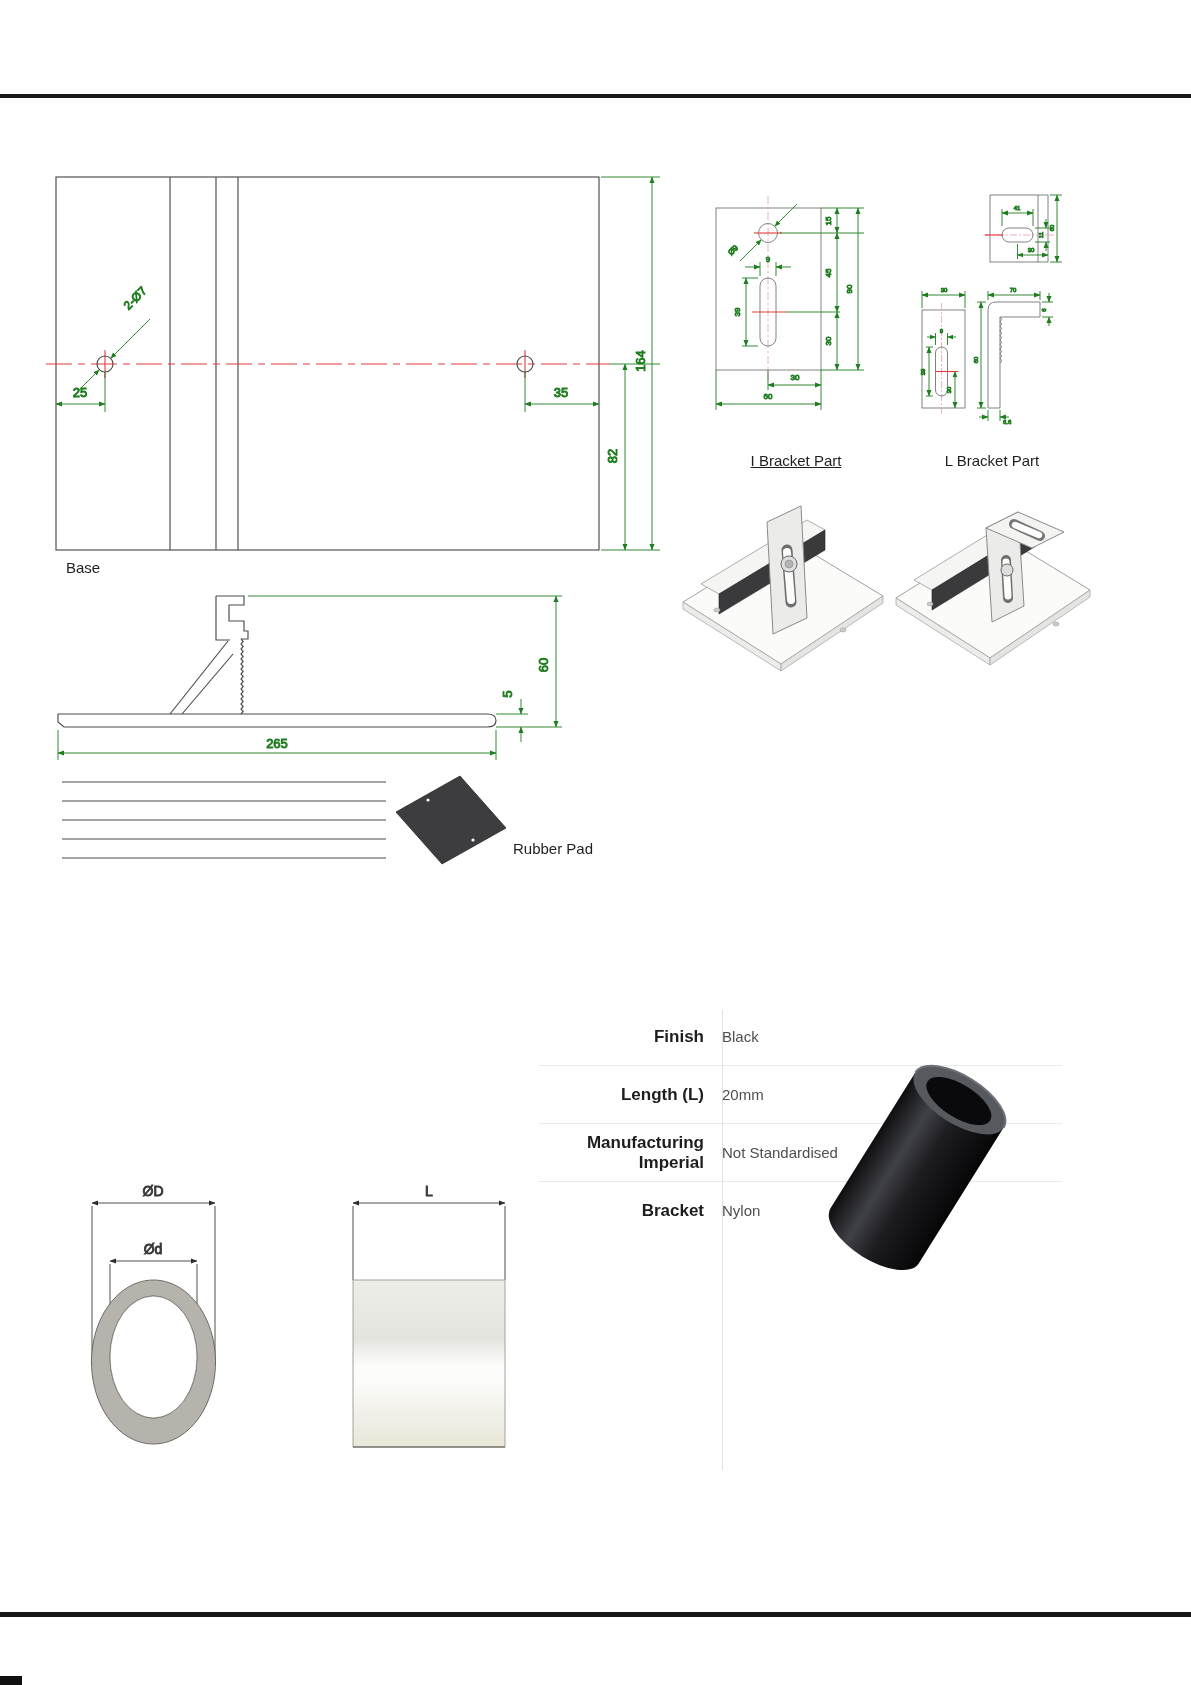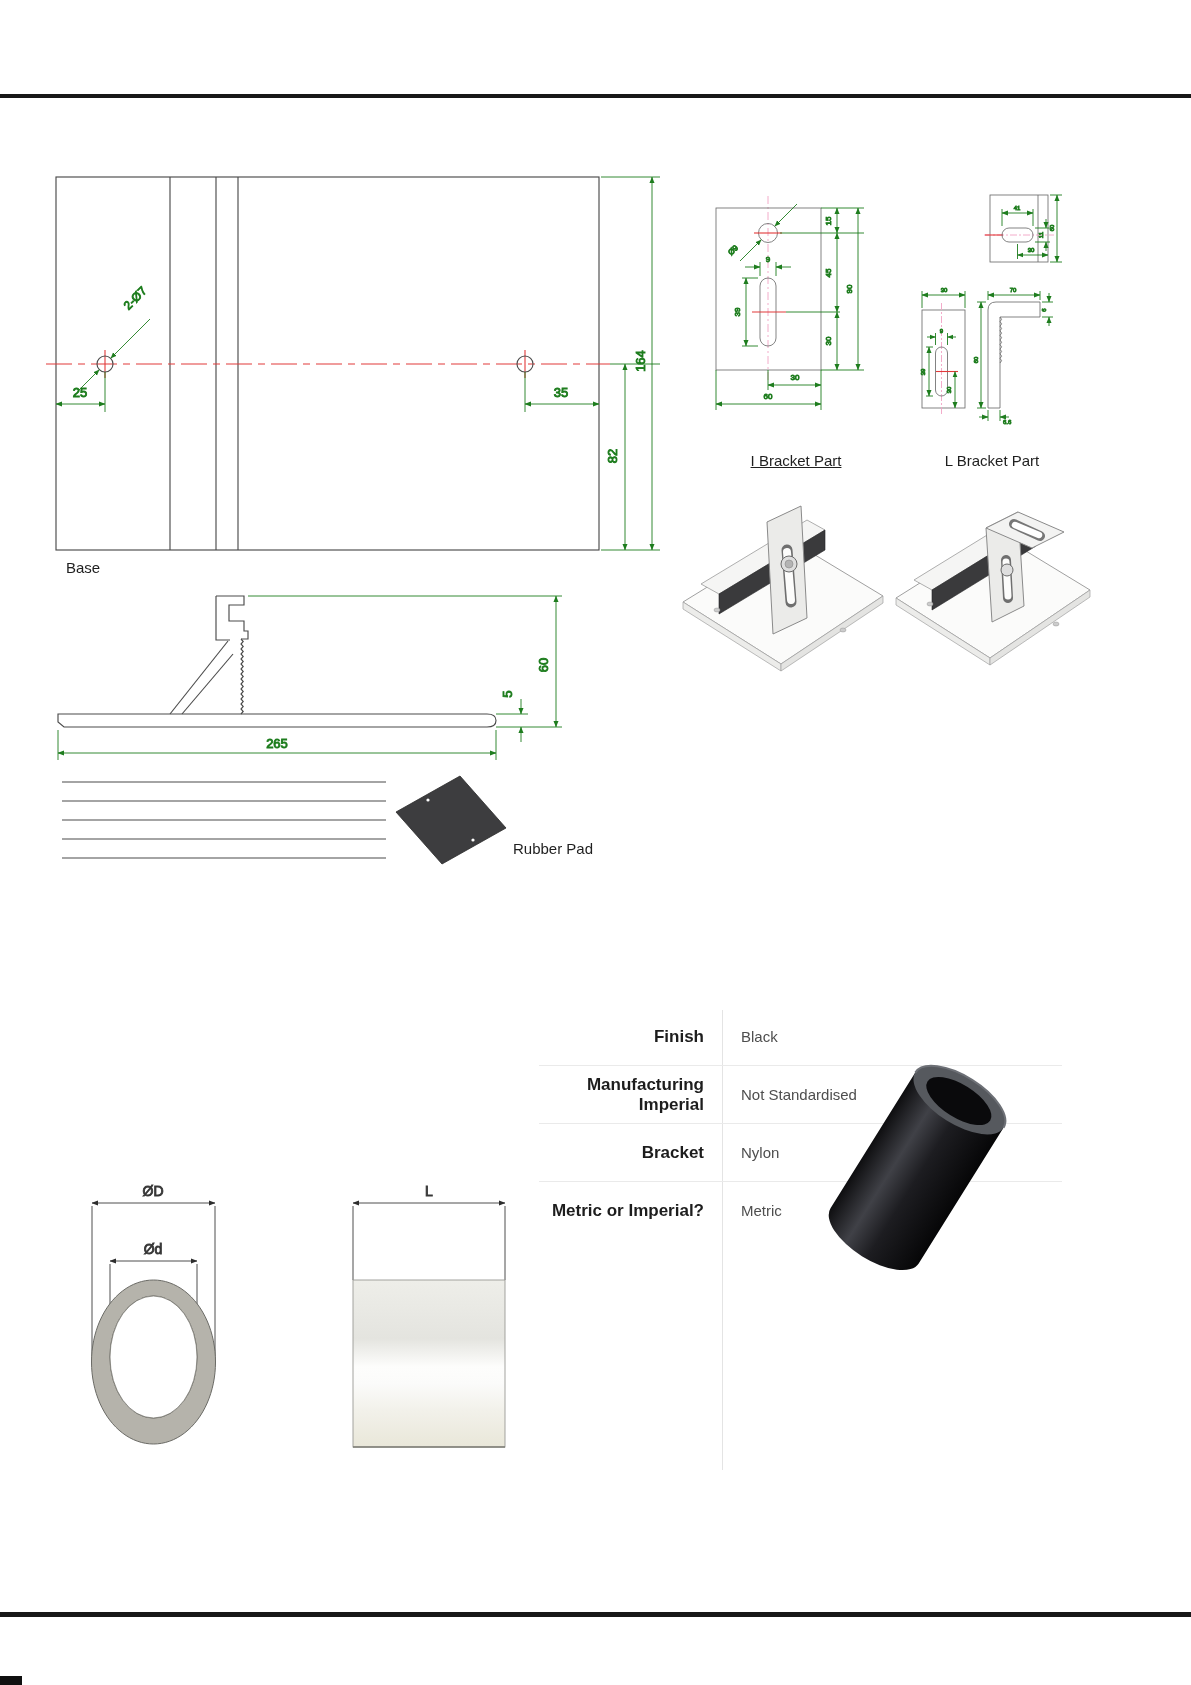--- a/index.html
+++ b/index.html
@@ -23,21 +23,21 @@
   .dimC{font-size:12px;fill:#1e7d1e;}
   .dimI{font-size:8px;fill:#1e7d1e;}
   .dimL{font-size:6px;fill:#1e7d1e;}
   .dimK{font-size:14px;fill:#2c2c2c;}
   
   .spec-table{position:absolute;left:539px;top:1008px;width:523px;height:464px;}
   .spec-row{position:relative;height:57px;border-bottom:1px solid #eaeaea;display:flex;align-items:center;}
   .spec-row:last-child{border-bottom:none;}
   .spec-label{width:183px;padding-right:18px;box-sizing:border-box;text-align:right;
               font-weight:bold;font-size:17px;color:#1d1d1d;}
-  .spec-value{padding-left:19px;font-size:15px;color:#4e4e4e;white-space:nowrap;}
+  .spec-value{padding-left:0;font-size:15px;color:#4e4e4e;white-space:nowrap;}
   .spec-vline{position:absolute;left:722px;top:1010px;width:1px;height:460px;background:#e4e4e4;}
 </style>
 </head>
 <body>
 
 <div class="page">
 
   <svg width="0" height="0">
     <defs>
       <marker id="mG" viewBox="0 0 10 10" refX="9.5" refY="5" markerWidth="7" markerHeight="7" orient="auto-start-reverse">
@@ -372,30 +372,30 @@
     </g>
   </svg>
 
   <div class="spec-vline"></div>
   <div class="spec-table">
     <div class="spec-row">
       <div class="spec-label">Finish</div>
       <div class="spec-value">Black</div>
     </div>
     <div class="spec-row">
+      <div class="spec-label">Length (L)</div>
+      <div class="spec-value">20mm</div>
+    </div>
+    <div class="spec-row">
       <div class="spec-label">Manufacturing Imperial</div>
       <div class="spec-value">Not Standardised</div>
     </div>
     <div class="spec-row">
       <div class="spec-label">Bracket</div>
       <div class="spec-value">Nylon</div>
-    </div>
-    <div class="spec-row">
-      <div class="spec-label">Metric or Imperial?</div>
-      <div class="spec-value">Metric</div>
     </div>
   </div>
 
   <svg style="left:805px;top:1038px;" width="230" height="260" viewBox="0 0 230 260">
     <defs>
       <linearGradient id="gradCyl" x1="0" y1="0" x2="1" y2="0">
         <stop offset="0" stop-color="#0e0e10"></stop>
         <stop offset="0.3" stop-color="#404147"></stop>
         <stop offset="0.55" stop-color="#1d1d21"></stop>
         <stop offset="1" stop-color="#060607"></stop>

